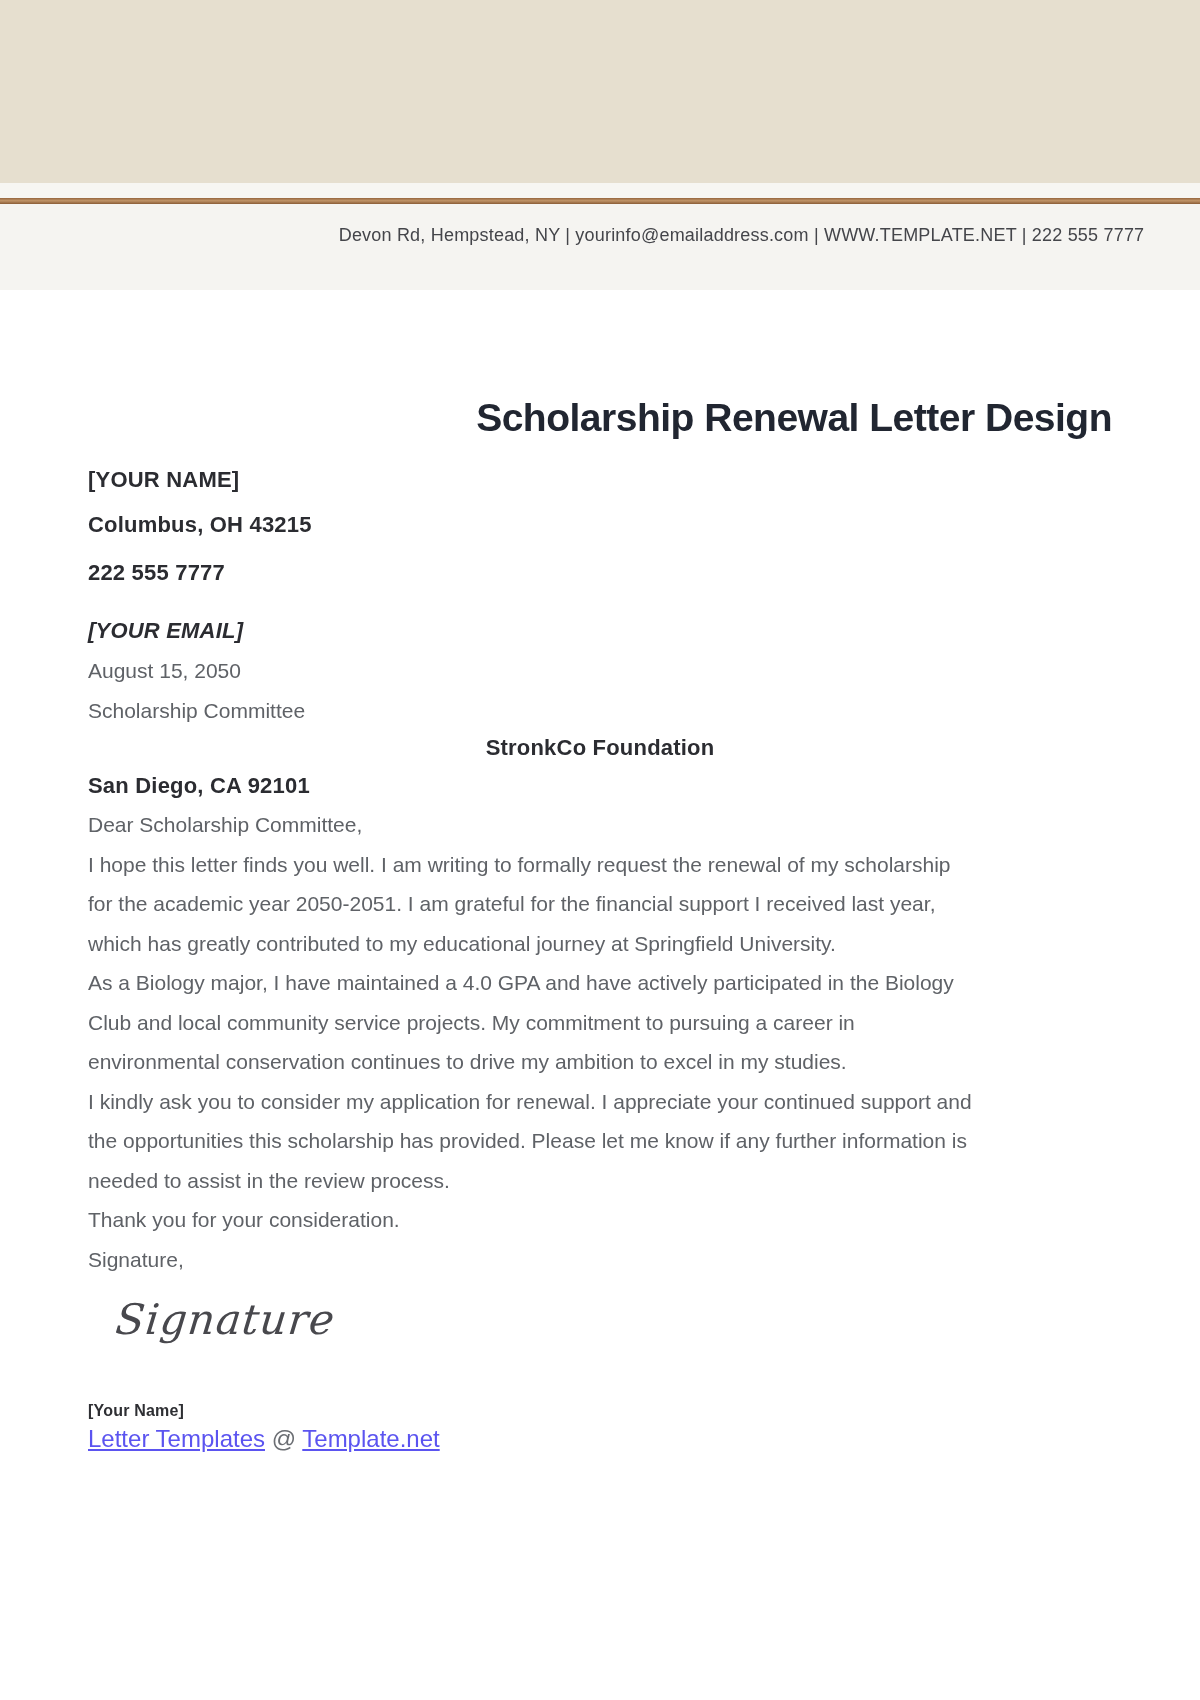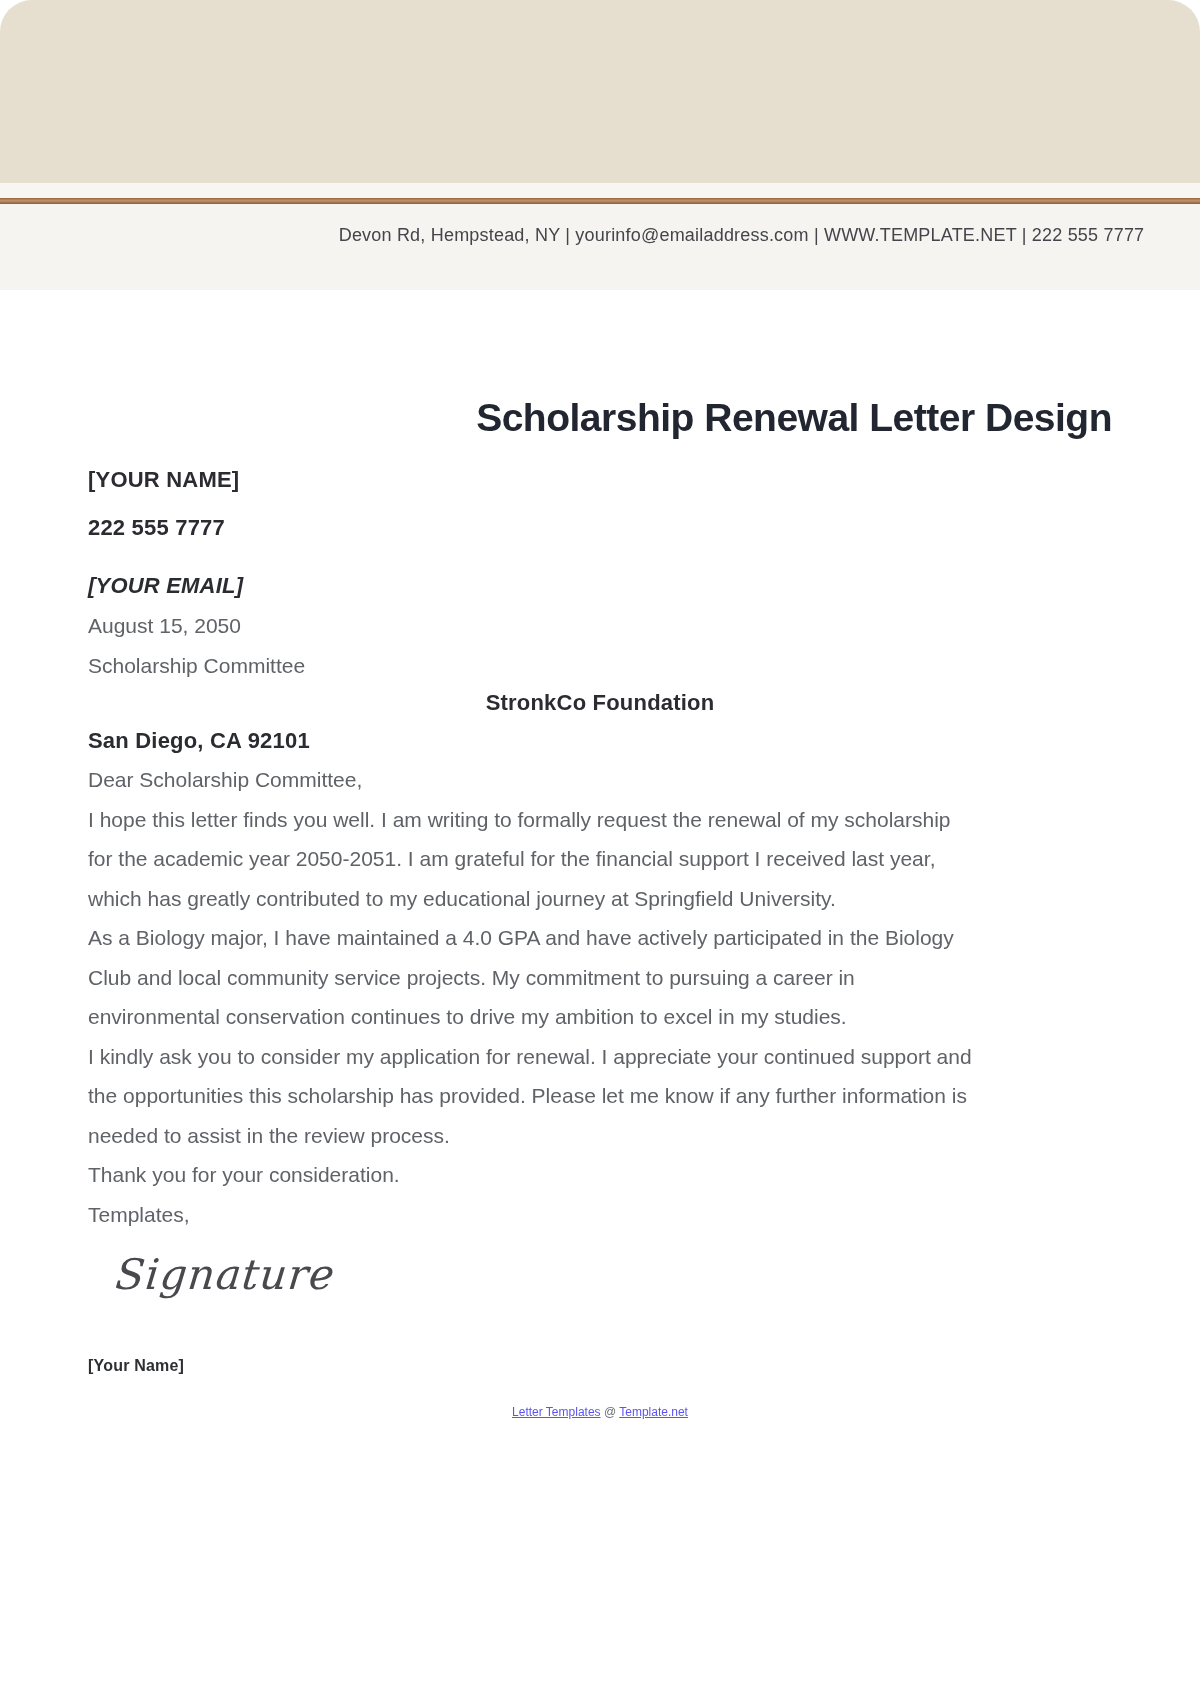--- a/index.html
+++ b/index.html
@@ -4,21 +4,20 @@
 <style>
   * { margin:0; padding:0; box-sizing:border-box; }
   html,body { background:#ffffff; }
   .page {
     position:relative;
     width:1200px; height:1700px;
     margin:0 auto;
     background:#ffffff;
     font-family:"Liberation Sans", sans-serif;
     overflow:hidden;
-    border-radius:32px;
   }
   .band-beige { height:183px; background:#e6dfcf; }
   .band-strip { height:15px; background:#f7f6f2; }
   .rule-brown { height:6px; background:linear-gradient(180deg,#96663e 0%,#c09468 45%,#8a5c36 100%); }
   .contact-band {
     height:86px; background:#f5f4f1;
     display:flex; align-items:flex-start;
     padding-top:19px; padding-left:283px;
     justify-content:center;
   }
@@ -53,23 +52,22 @@
     display:inline-block;
     transform:skewX(-6deg);
     letter-spacing:1px;
   }
   .signer-name {
     margin-top:56px;
     font-size:16px; line-height:20px; font-weight:700;
     color:#2e2f33; letter-spacing:0.2px;
   }
   .footer {
-    margin-top:24px;
-    text-align:center;
-    font-size:12px; line-height:24px;
+    margin-top:6px;
+    font-size:24px; line-height:24px;
   }
   .footer a { color:#5b54f0; text-decoration:underline; cursor:pointer; }
   .footer .at-sep { color:#6b6e73; text-decoration:none; }
 </style>
 </head>
 <body>
 
 <div class="page">
 
   <div class="band-beige"></div>
@@ -78,20 +76,21 @@
 
   <div class="contact-band">
     <span class="contact-line">Devon Rd, Hempstead, NY | yourinfo@emailaddress.com | WWW.TEMPLATE.NET | 222 555 7777</span>
   </div>
 
   <div class="letter">
 
     <h1 class="title">Scholarship Renewal Letter Design</h1>
 
     <div class="addr-bold m-name">[YOUR NAME]</div>
+    <div class="addr-bold m-city">Columbus, OH 43215</div>
     <div class="addr-bold m-phone">222 555 7777</div>
     <div class="addr-bold m-email">[YOUR EMAIL]</div>
 
     <div class="addr-reg m-date">August 15, 2050</div>
     <div class="addr-reg m-rcpt1">Scholarship Committee</div>
     <div class="addr-bold m-rcpt2">StronkCo Foundation</div>
     <div class="addr-bold m-rcpt3">San Diego, CA 92101</div>
 
     <p class="body-text m-salutation">Dear Scholarship Committee,</p>
 
@@ -99,21 +98,21 @@
 for the academic year 2050-2051. I am grateful for the financial support I received last year,
 which has greatly contributed to my educational journey at Springfield University.</p>
     <p class="body-text">As a Biology major, I have maintained a 4.0 GPA and have actively participated in the Biology
 Club and local community service projects. My commitment to pursuing a career in
 environmental conservation continues to drive my ambition to excel in my studies.</p>
     <p class="body-text">I kindly ask you to consider my application for renewal. I appreciate your continued support and
 the opportunities this scholarship has provided. Please let me know if any further information is
 needed to assist in the review process.</p>
 
     <p class="body-text">Thank you for your consideration.</p>
-    <p class="body-text">Templates,</p>
+    <p class="body-text">Signature,</p>
 
     <div>
       <span class="signature">Signature</span>
     </div>
 
     <div class="signer-name">[Your Name]</div>
 
     <div class="footer">
       <a>Letter Templates</a>
       <span class="at-sep">@</span>

